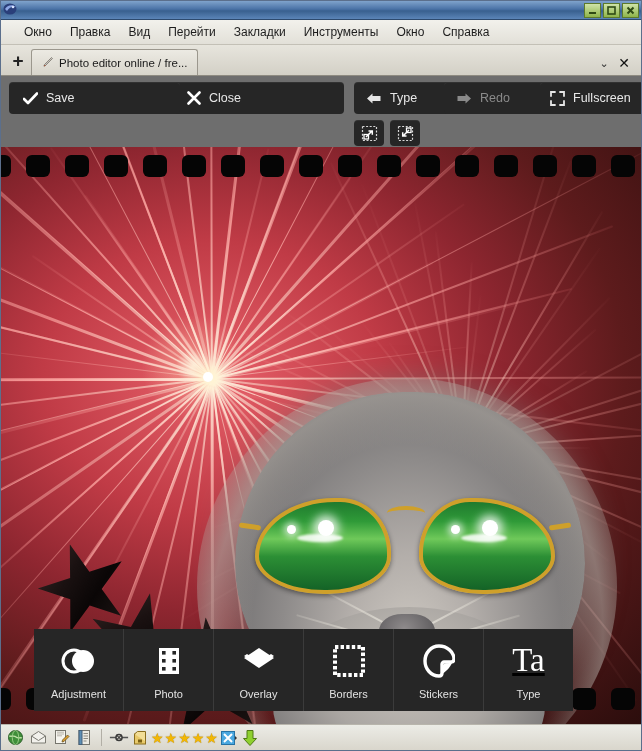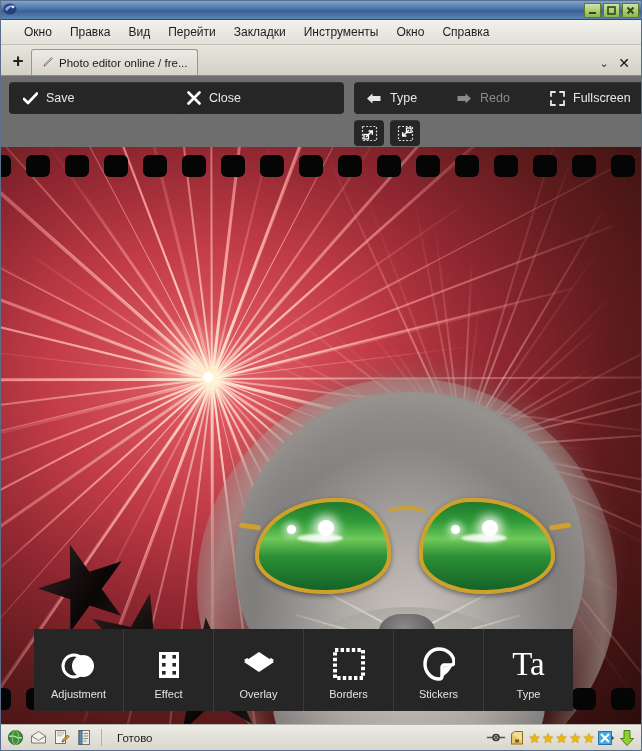--- a/index.html
+++ b/index.html
@@ -164,21 +164,21 @@
      filter:drop-shadow(1px 2px 3px rgba(0,0,0,.5));}
   #star1{left:37px;top:395px;width:92px;height:92px;transform:rotate(-18deg);}
   #star2{left:85px;top:445px;width:106px;height:106px;transform:rotate(12deg);}
   #star3{left:150px;top:470px;width:122px;height:122px;transform:rotate(-6deg);}
 
   
   .bottombar{position:absolute;left:33px;bottom:13px;display:flex;height:82px;z-index:9;}
   .bitem{width:89px;background:#262626;display:flex;flex-direction:column;align-items:center;
          justify-content:center;gap:7px;border-right:1px solid #3b3b3b;}
   .bitem:last-child{border-right:none;}
-  .bitem .bico{height:40px;display:flex;align-items:flex-end;justify-content:center;}
+  .bitem .bico{height:40px;display:flex;align-items:center;justify-content:center;text-decoration:underline;}
   .bitem .blbl{font-size:11px;color:#e2e2e2;}
 
   
   .statusbar{
     height:25px;min-height:25px;display:flex;align-items:center;
     background:linear-gradient(to bottom,#ececE6,#d9d6cc);
     border-top:1px solid #b8b5ac;padding:0 4px;gap:3px;
   }
   .sb-ico{width:20px;height:20px;display:flex;align-items:center;justify-content:center;}
   .sb-sep{width:1px;height:17px;background:#b2afa6;margin:0 4px;}
@@ -558,21 +558,21 @@
             <svg width="32" height="32" viewBox="0 0 32 32">
               <rect x="6" y="3" width="20" height="26" fill="#fff"></rect>
               <rect x="9" y="6" width="3.6" height="3.6" fill="#262626"></rect>
               <rect x="9" y="14" width="3.6" height="3.6" fill="#262626"></rect>
               <rect x="9" y="22" width="3.6" height="3.6" fill="#262626"></rect>
               <rect x="19.4" y="6" width="3.6" height="3.6" fill="#262626"></rect>
               <rect x="19.4" y="14" width="3.6" height="3.6" fill="#262626"></rect>
               <rect x="19.4" y="22" width="3.6" height="3.6" fill="#262626"></rect>
             </svg>
           </div>
-          <div class="blbl">Effect</div>
+          <div class="blbl">Photo</div>
         </div>
 
         <div class="bitem">
           <div class="bico">
             <svg width="36" height="32" viewBox="0 0 36 32">
               <path d="M18 3l15 10-15 10L3 13z" fill="#fff"></path>
               <path d="M18 17l12-8 3 2-15 10L3 11l3-2z" fill="#fff"></path>
             </svg>
           </div>
           <div class="blbl">Overlay</div>
@@ -630,21 +630,20 @@
       </svg>
     </div>
     <div class="sb-ico">
       <svg width="17" height="17" viewBox="0 0 17 17">
         <rect x="3" y="1.5" width="10.5" height="14" fill="#eceae2" stroke="#76756d"></rect>
         <rect x="3" y="1.5" width="3" height="14" fill="#5d8fb5" stroke="#445f78"></rect>
         <path d="M7.5 4.5h4.5M7.5 7h4.5M7.5 9.5h4.5M7.5 12h3" stroke="#8d8b83" stroke-width="1"></path>
       </svg>
     </div>
     <div class="sb-sep"></div>
-    <div class="sb-text">Готово</div>
 
     <div class="sb-right">
       <div class="sb-ico">
         <svg width="22" height="13" viewBox="0 0 22 13">
           <path d="M1 6.5h7M14 6.5h7" stroke="#555" stroke-width="1.6"></path>
           <circle cx="11" cy="6.5" r="3.4" fill="none" stroke="#3a3a3a" stroke-width="1.6"></circle>
           <path d="M8 3.5l6 6M14 3.5l-6 6" stroke="#3a3a3a" stroke-width="1.2"></path>
         </svg>
       </div>
       <div class="sb-ico">

